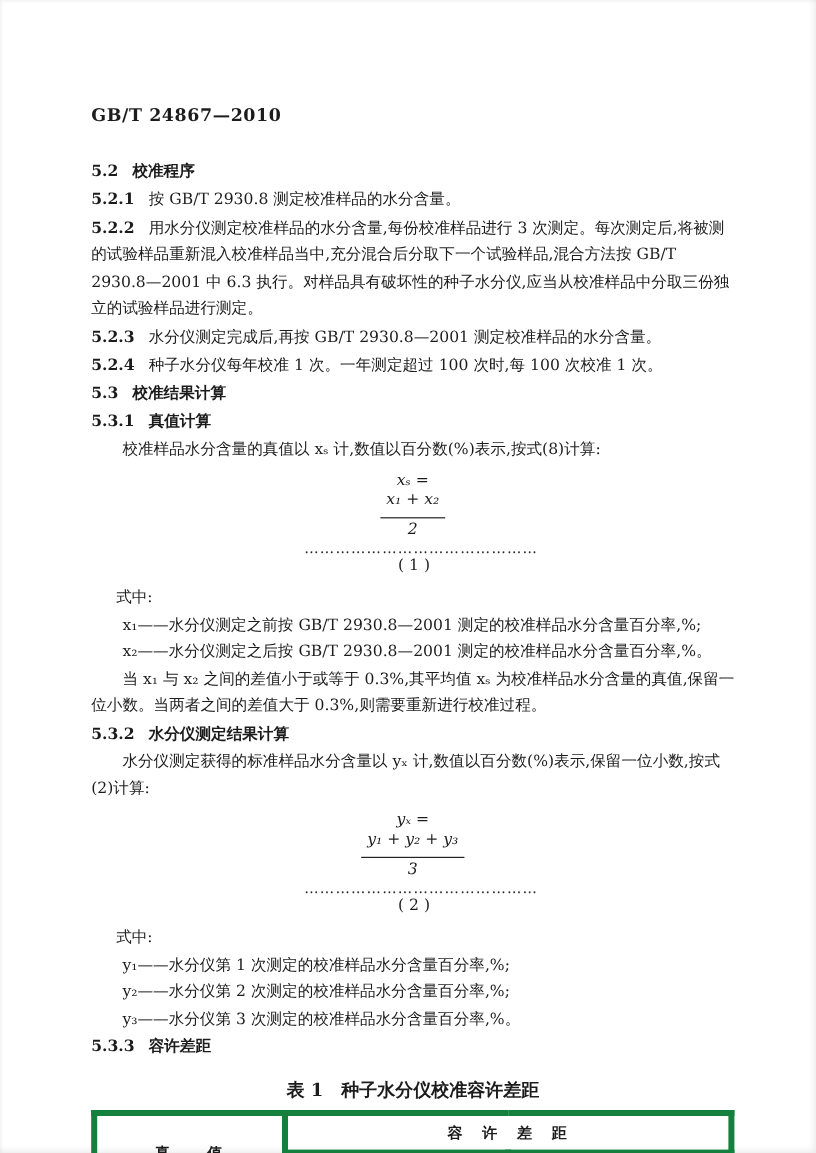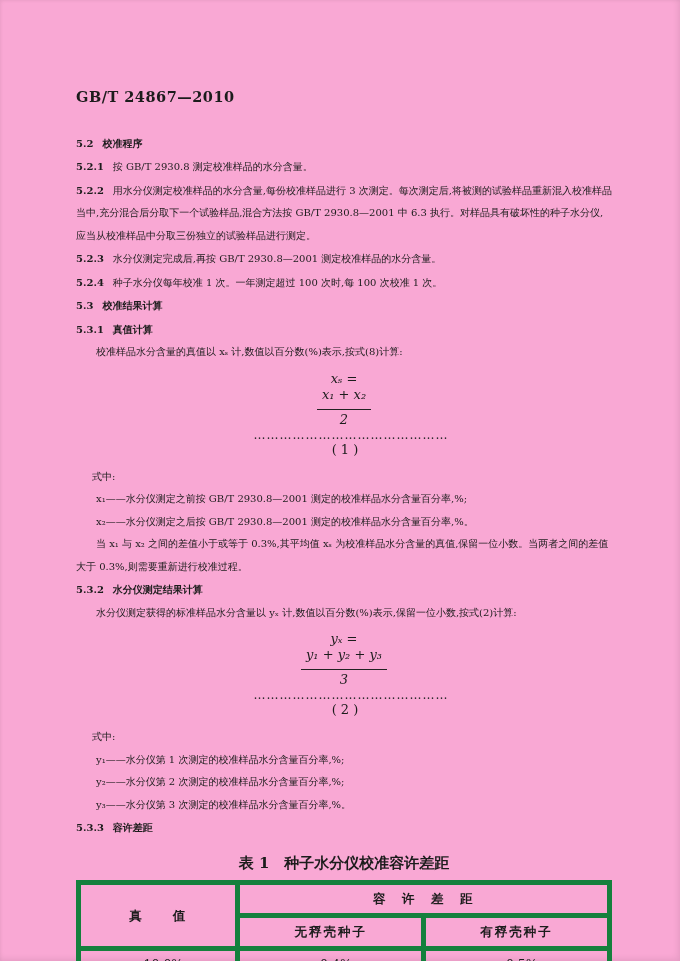--- a/index.html
+++ b/index.html
@@ -6,33 +6,33 @@
   body{
     width:680px;height:961px;
     background:#e8e6e1;
     font-family:"DejaVu Serif","Liberation Serif",serif;
     color:#1c1c1c;
     -webkit-font-smoothing:antialiased;
   }
   .page{
     position:relative;
     width:680px;height:961px;
-    background:#f9a8d4;
+    background:#ffffff;
     box-shadow:inset -2px -2px 6px rgba(0,0,0,0.08), inset 1px 1px 3px rgba(0,0,0,0.04);
     box-sizing:border-box;
     padding:86px 68px 0 76px;
     overflow:hidden;
   }
   .doc-code{
     font-weight:bold;
     font-size:14.5px;
     letter-spacing:0.5px;
     margin:0 0 24px 0;
   }
-  p{margin:0;font-size:10px;line-height:22.5px;}
+  p{margin:0;font-size:13px;line-height:22.5px;}
   .heading{font-weight:bold;}
   .clause .num{font-weight:bold;margin-right:0.9em;white-space:nowrap;}
   .heading .num{margin-right:0.9em;}
   .indent2{text-indent:2em;}
   .def{padding-left:2em;}
   .mt-sm{margin-top:1px;}
   
   .formula-row{
     display:flex;align-items:center;
     margin:7px 0 9px 0;

